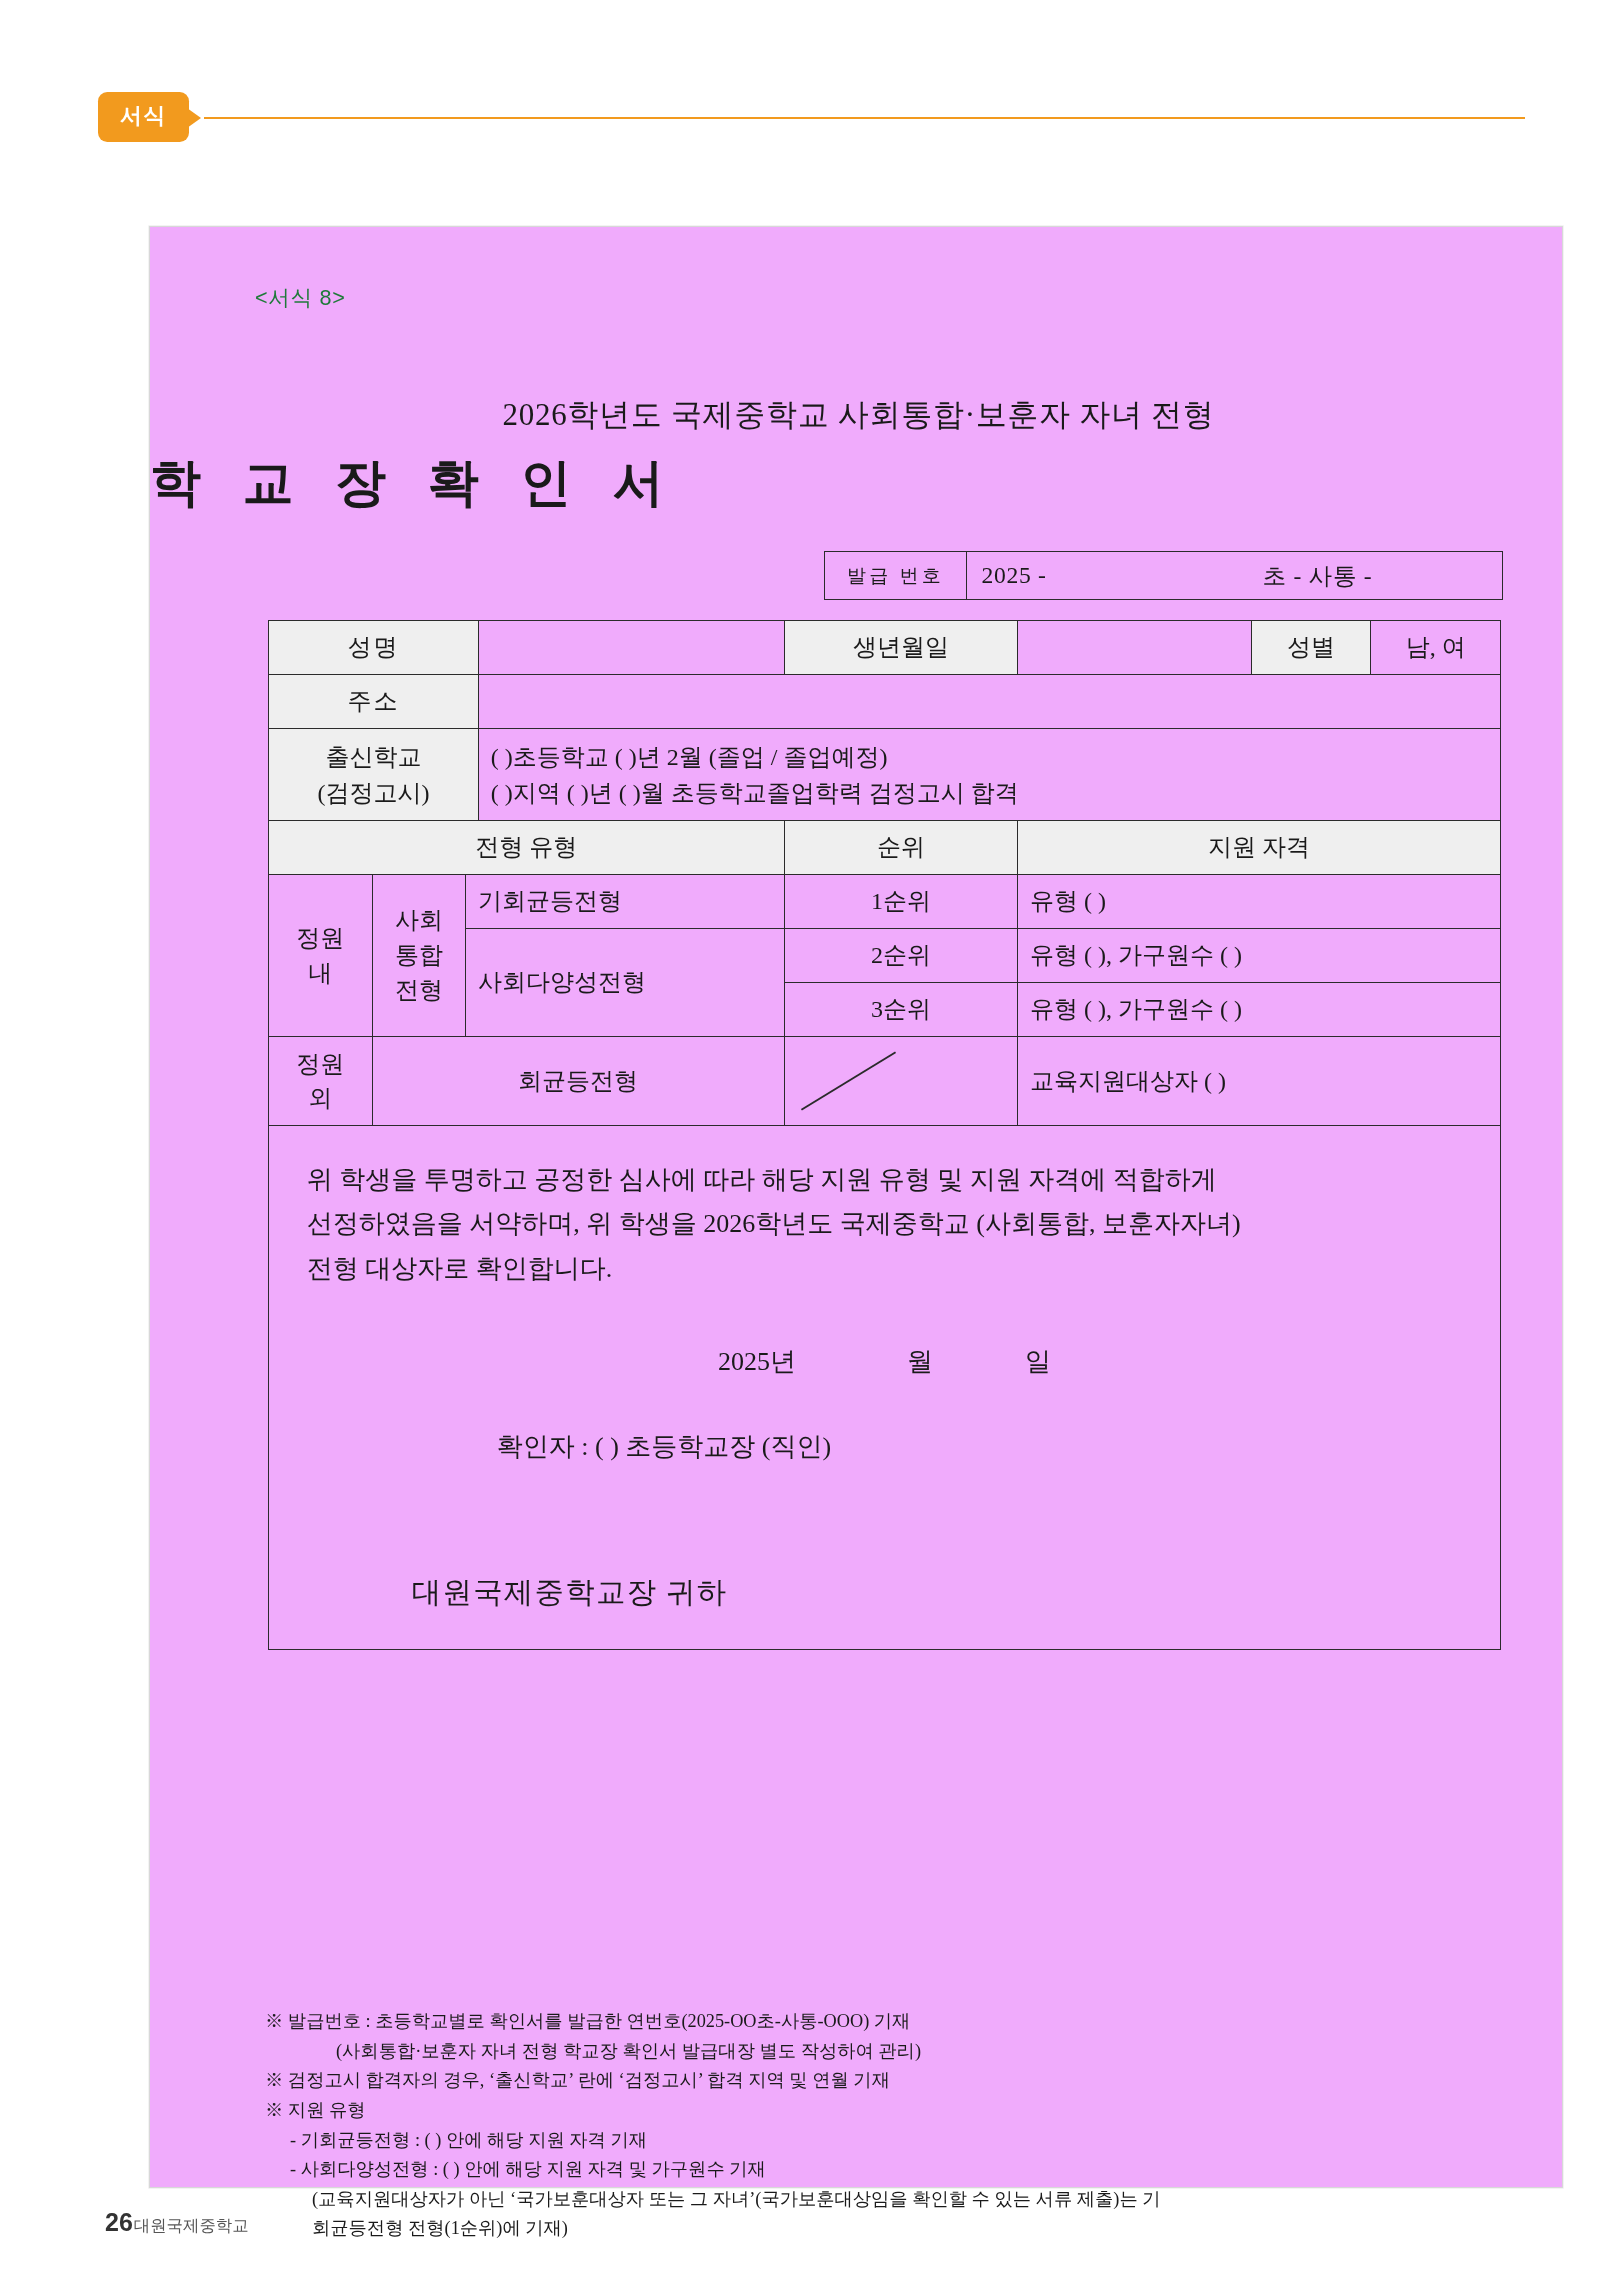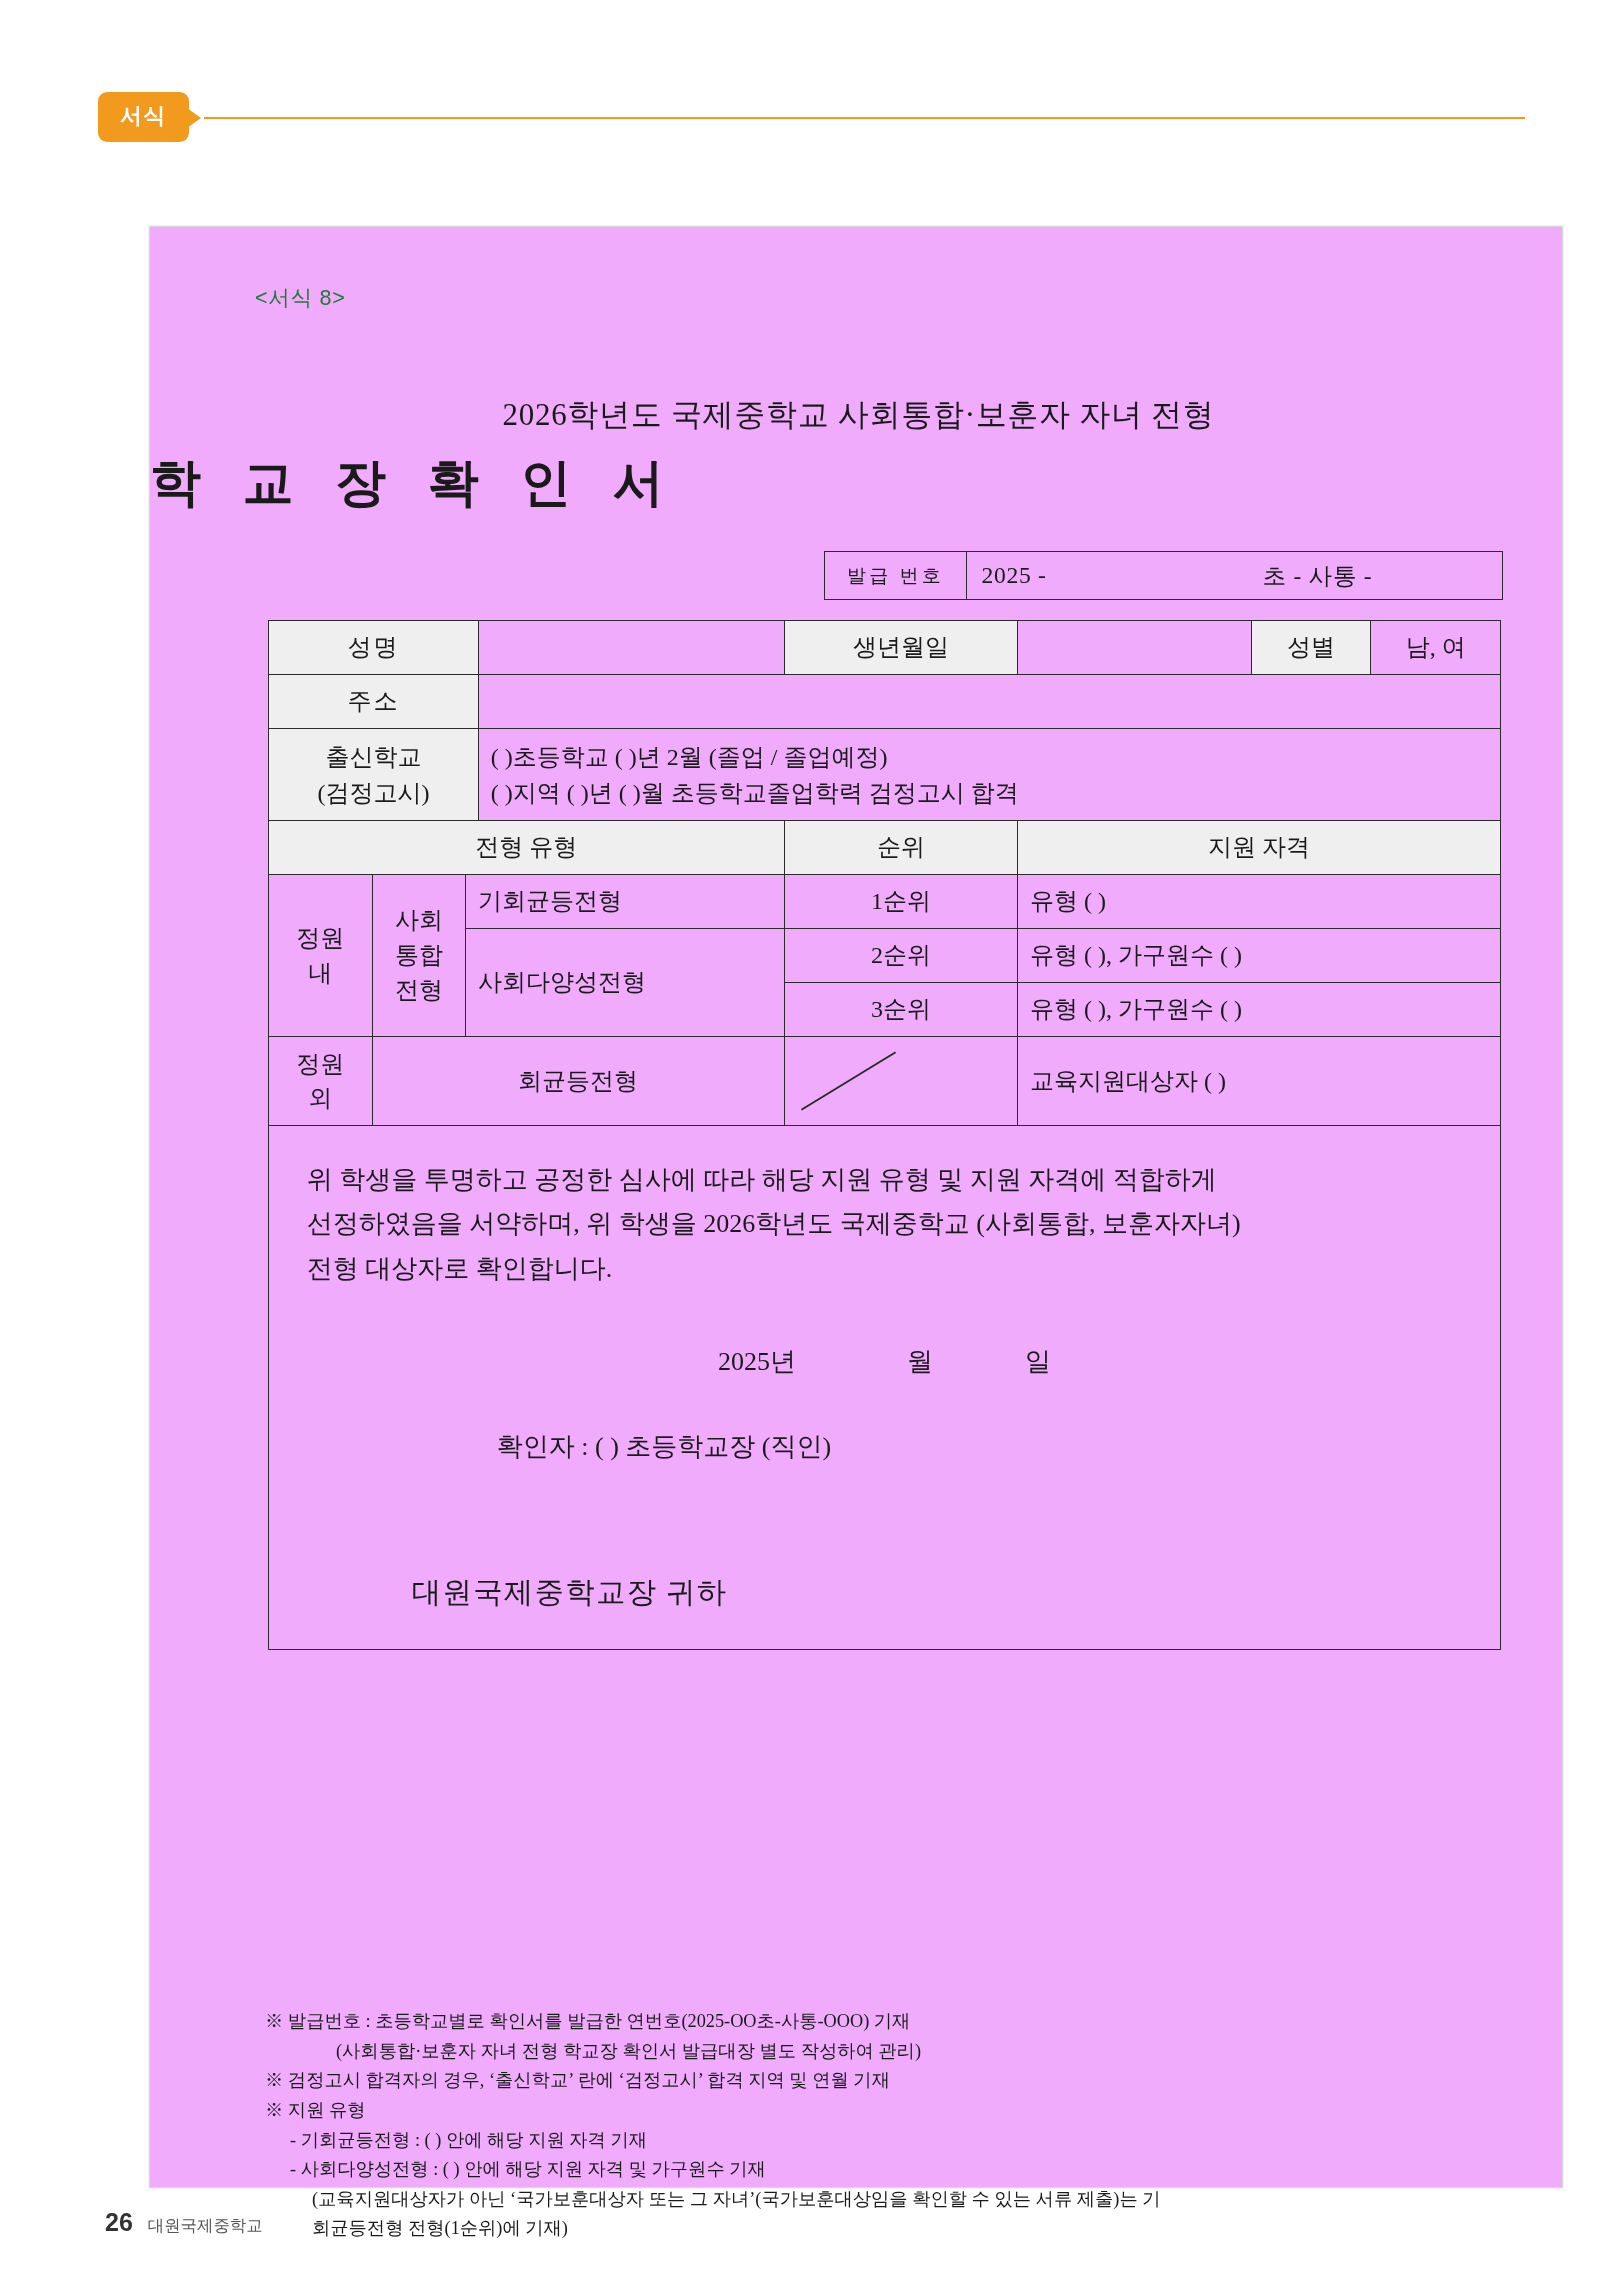--- a/index.html
+++ b/index.html
@@ -206,21 +206,21 @@
   .footer .pg {
     font-family: "Liberation Sans", sans-serif;
     font-size: 25px;
     font-weight: bold;
     color: #333;
   }
   .footer .school {
     font-family: "Liberation Sans", sans-serif;
     font-size: 16.4px;
     color: #555;
-    margin-left: 15px;
+    margin-left: 1px;
   }
 </style>
 </head>
 <body>
 
 <div class="tab-wrap">
   <div class="tab-badge">서식</div>
   <div class="tab-arrow"></div>
   <div class="tab-rule"></div>
 </div>

